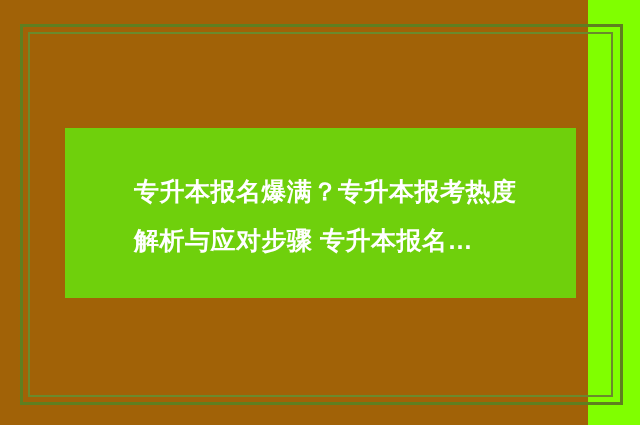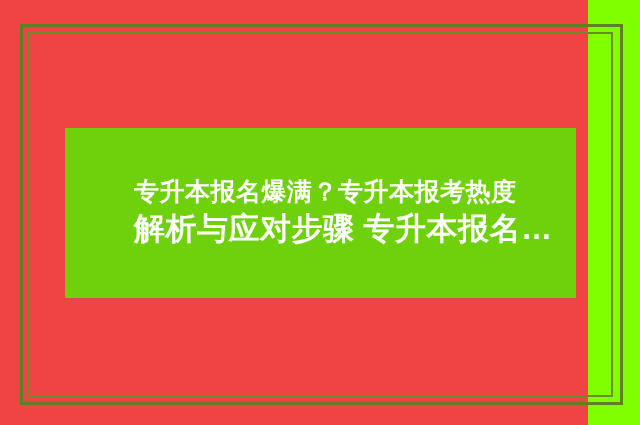--- a/index.html
+++ b/index.html
@@ -12,21 +12,21 @@
     height: 425px;
     overflow: hidden;
     background: #80ff00;
     font-family: "Liberation Sans", "DejaVu Sans", sans-serif;
   }
 
   #canvas {
     position: relative;
     width: 588px;
     height: 425px;
-    background: #ef4444;
+    background: #a16207;
     box-sizing: border-box;
   }
 
   
   .frame {
     position: absolute;
     box-sizing: border-box;
     pointer-events: none;
     background: transparent;
   }
@@ -67,21 +67,22 @@
     font-size: 25px;
     line-height: 38px;
     letter-spacing: 0.5px;
     white-space: nowrap;
   }
   .headline .line {
     display: block;
     white-space: nowrap;
   }
   .headline .line-2 {
-    font-size: 31px;
+    font-size: 25px;
+    margin-top: 11px;
   }
 </style>
 </head>
 <body>
 
 <div id="canvas">
 
   <div class="frame frame-outer"></div>
 
   <div class="frame frame-inner"></div>

